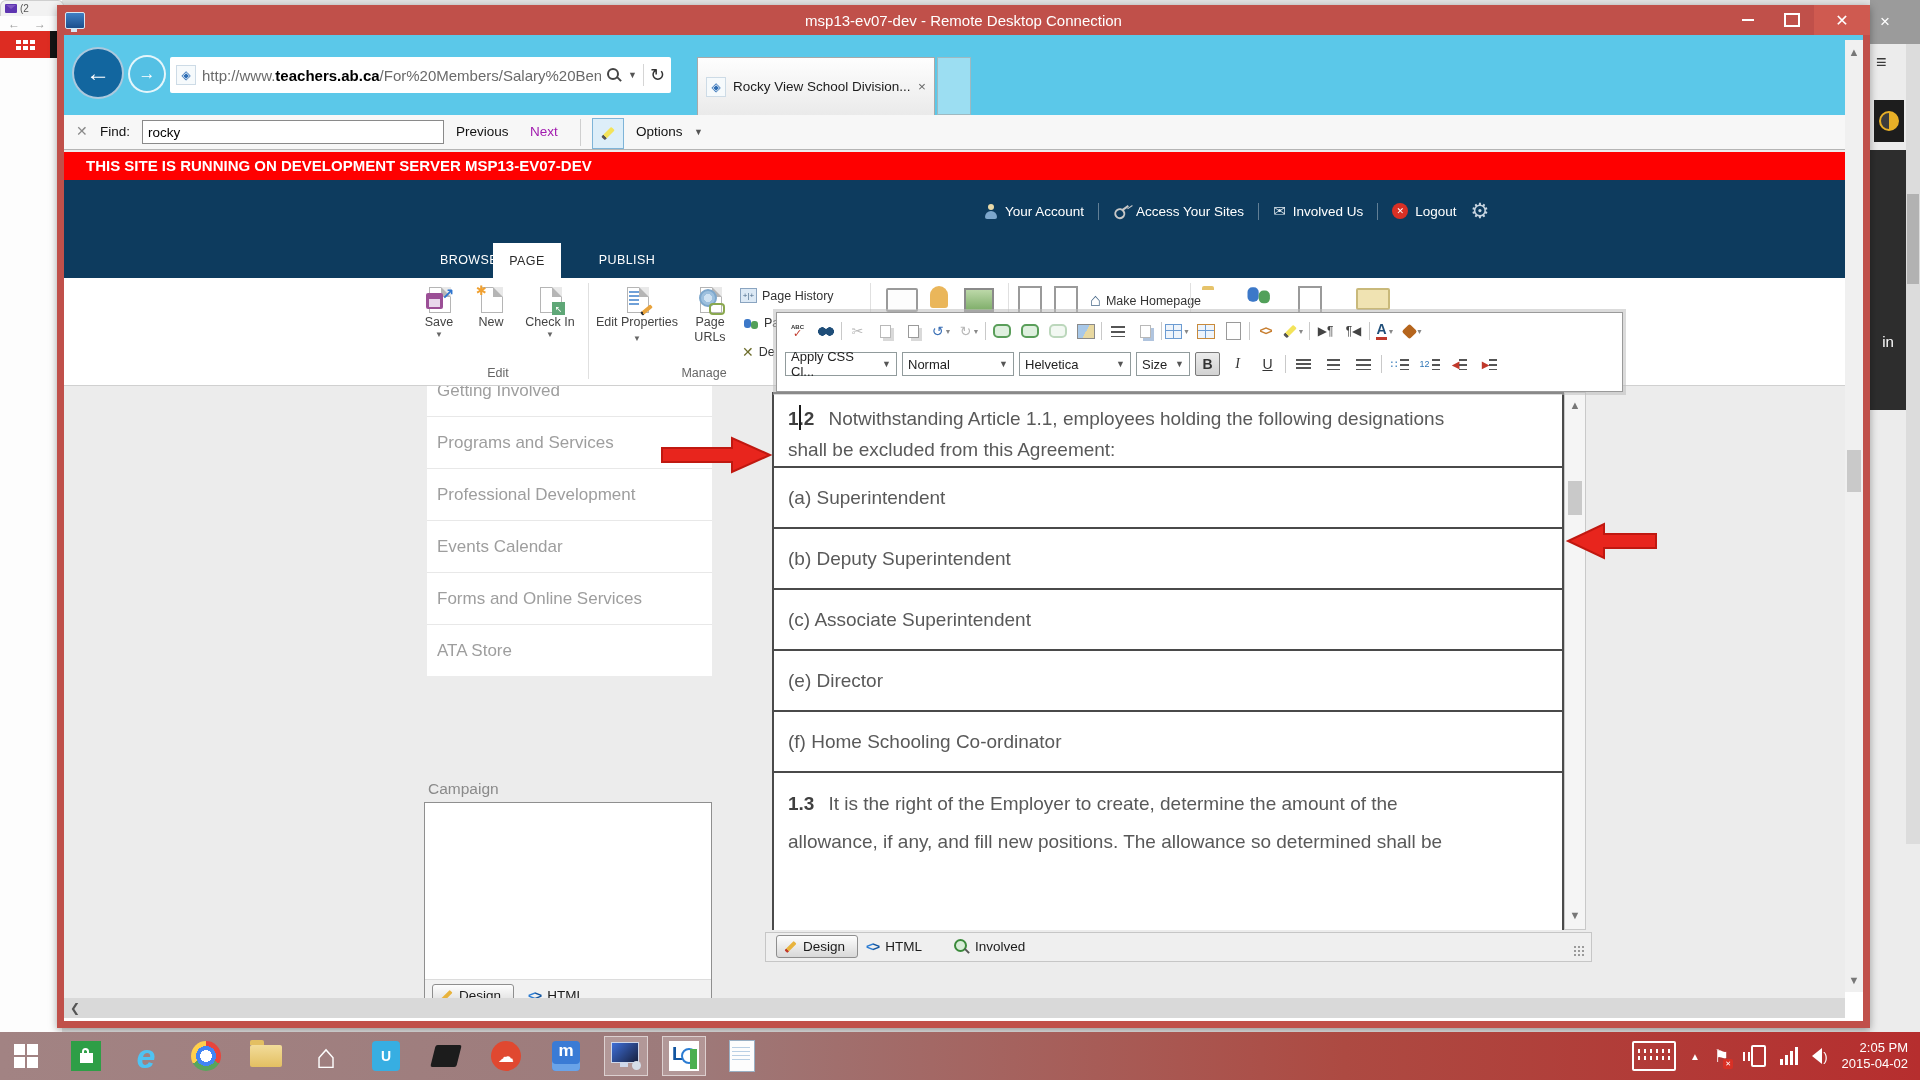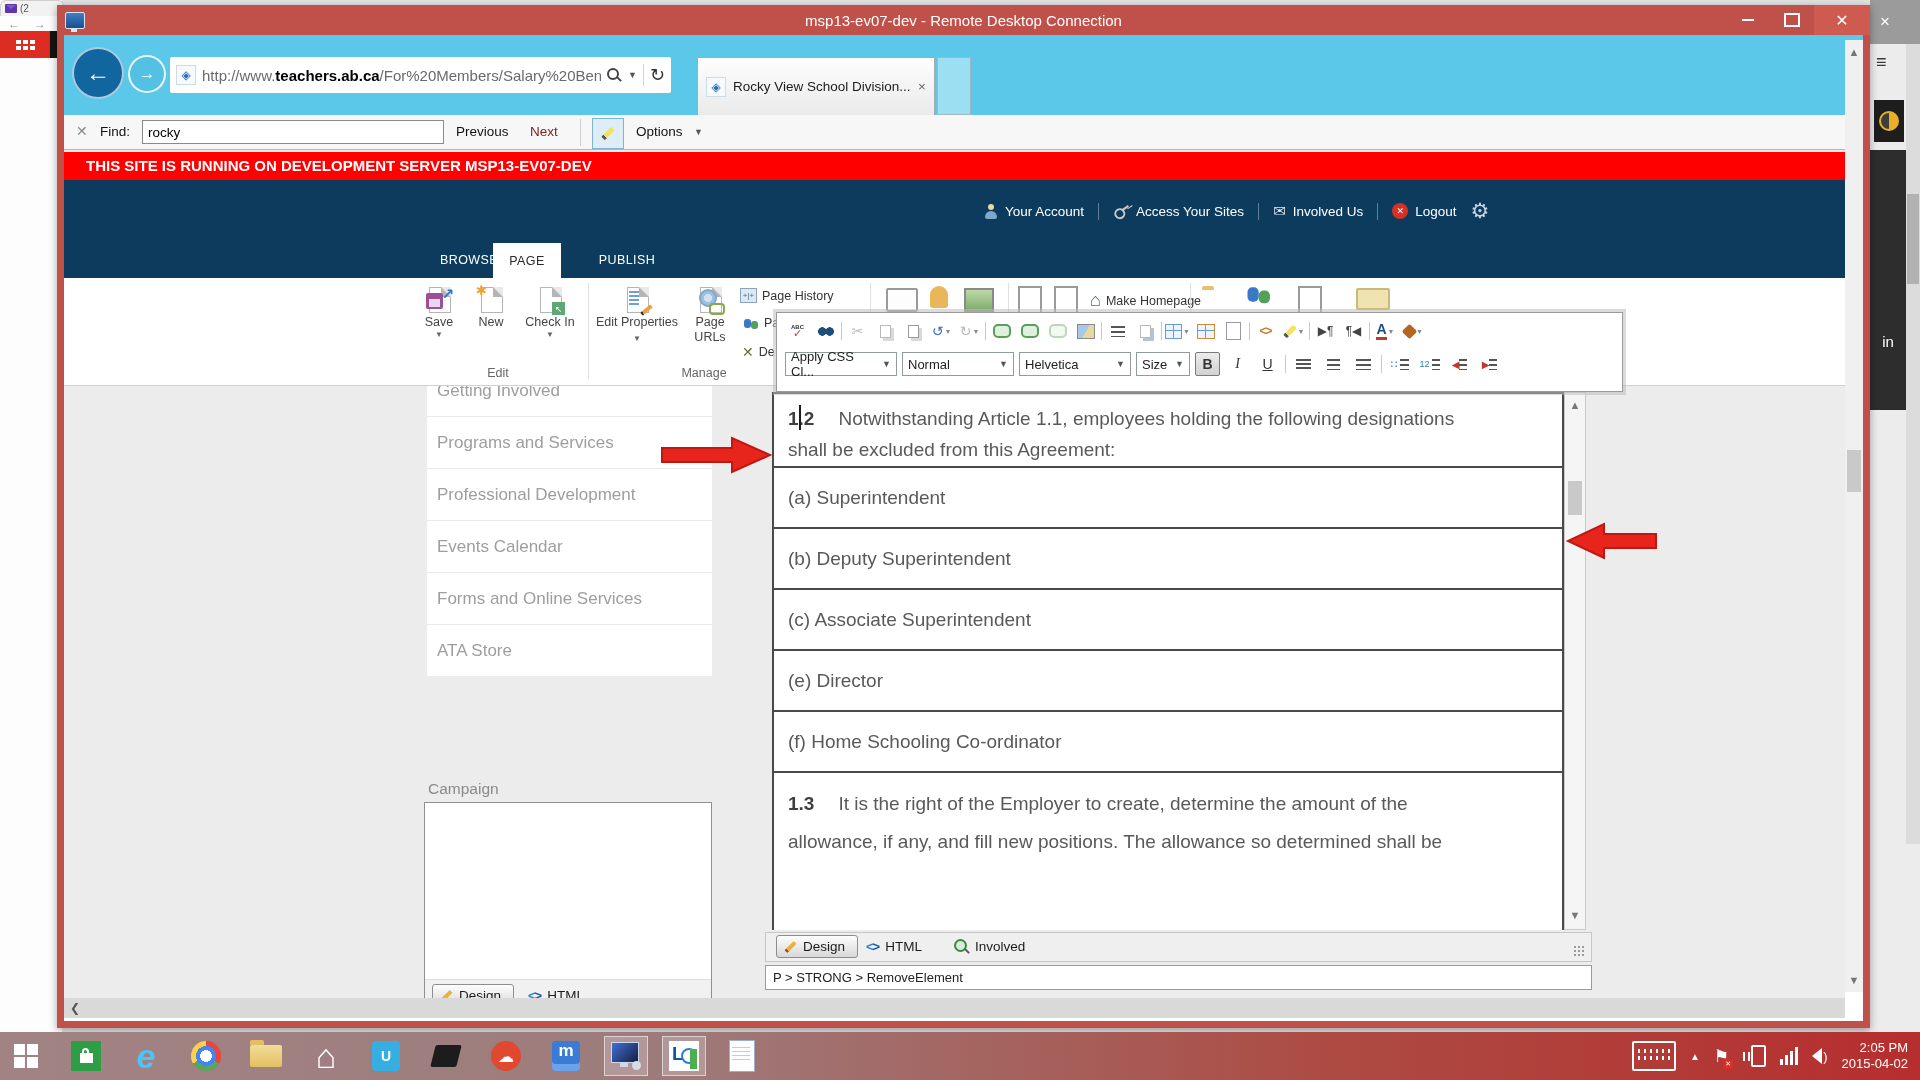--- a/index.html
+++ b/index.html
@@ -50,21 +50,21 @@
   .vdiv{width:1px;height:22px;background:#d5d5d5;}
   .refresh{color:#333;font-size:18px;}
   #ie-tab{left:633px;top:22px;width:238px;height:58px;background:linear-gradient(#fefefe,#eaeaea);border:1px solid #a9a9a9;border-bottom:none;display:flex;align-items:center;gap:7px;padding:0 8px;font-size:13.5px;color:#1c1c1c;box-sizing:border-box;}
   #tab-stub{left:873px;top:22px;width:34px;height:58px;background:rgba(255,255,255,.4);border:1px solid rgba(160,160,160,.6);box-sizing:border-box;}
   
   #findbar{left:0;top:80px;width:1799px;height:35px;background:#f7f7f7;border-bottom:1px solid #b5b5b5;box-sizing:border-box;}
   #findbar .x{left:12px;top:8px;color:#8a8a8a;font-size:14px;}
   #find-label{left:36px;top:9px;font-size:13.5px;color:#111;}
   #find-input{left:78px;top:5px;width:290px;height:22px;border:1px solid #8a8a8a;font-size:13.5px;padding:0 5px;font-family:inherit;}
   #find-prev{left:392px;top:9px;font-size:13.5px;color:#111;}
-  #find-next{left:466px;top:9px;font-size:13.5px;color:#7f1d1d;}
+  #find-next{left:466px;top:9px;font-size:13.5px;color:#a21caf;}
   #find-sep{left:516px;top:4px;width:1px;height:27px;background:#cfcfcf;}
   #hl-btn{left:528px;top:3px;width:30px;height:29px;border:1px solid #7eb4d8;background:#ddeef9;display:flex;align-items:center;justify-content:center;}
   .hl-pen{width:14px;height:5px;background:linear-gradient(90deg,#555 0 20%,#f3e35a 20%);transform:rotate(-45deg);border-radius:1px;}
   #find-options{left:572px;top:9px;font-size:13.5px;color:#111;}
   #find-caret{left:630px;top:12px;}
   
   #page{left:0;top:115px;width:1781px;height:848px;background:#ececec;overflow:hidden;}
   #dev-banner{left:0;top:2px;width:1781px;height:28px;background:#fe0000;color:#fff;font-weight:bold;font-size:15px;line-height:28px;padding-left:22px;box-sizing:border-box;}
   #navyhdr{left:0;top:30px;width:1781px;height:98px;background:#0d3b5e;}
   #acct-links{left:920px;top:16px;height:30px;display:flex;align-items:center;gap:14px;color:#fff;font-size:13.5px;}
@@ -155,21 +155,21 @@
   .pen2{width:13px;height:4px;background:linear-gradient(90deg,#c0392b 0 18%,#e8b33d 18%);transform:rotate(-45deg);border-radius:1px;}
   .htmlico{font-weight:bold;font-size:13px;letter-spacing:-1px;}
   .htmlico .lt{color:#2b7cd3;} .htmlico .gt{color:#1255a0;}
   .pmag{position:relative;width:15px;height:15px;}
   .pmag::before{content:"";position:absolute;left:0;top:0;width:9px;height:9px;border:2px solid #3a8a3a;border-radius:50%;background:#d7ecd7;}
   .pmag::after{content:"";position:absolute;left:10px;top:11px;width:6px;height:2px;background:#555;transform:rotate(45deg);}
   .grip{width:12px;height:12px;background:radial-gradient(circle,#9a9a9a 1px,transparent 1.4px);background-size:4px 4px;}
   
   #content{left:708px;top:242px;width:792px;height:538px;background:#fff;border:2px solid #4a4a4a;border-bottom:none;box-sizing:border-box;overflow:hidden;z-index:2;}
   .crow{border-bottom:2px solid #4a4a4a;font-size:19px;color:#595959;padding:0 14px;box-sizing:border-box;position:relative;}
-  .crow .num{font-weight:bold;color:#3f3f3f;margin-right:24px;}
+  .crow .num{font-weight:bold;color:#3f3f3f;margin-right:14px;}
   .rowpara{padding-top:9px;line-height:31px;height:74px;}
   .rowitem{height:61px;display:flex;align-items:center;}
   .row13{padding-top:12px;line-height:38px;height:100px;border-bottom:none;}
   .tcaret{position:absolute;left:25px;top:11px;width:2px;height:25px;background:#1a1a1a;}
   #c-scroll{left:1500px;top:242px;width:22px;height:538px;background:#f5f5f5;border:1px solid #c9c9c9;box-sizing:border-box;z-index:2;}
   .scr-arrow{position:absolute;left:0;width:100%;text-align:center;color:#777;font-size:11px;}
   .scr-thumb{position:absolute;left:3px;width:14px;background:#c9c9c9;}
   #c-tabbar{left:701px;top:782px;width:827px;height:30px;background:#efefef;border:1px solid #c6c6c6;box-sizing:border-box;z-index:2;}
   #c-status{left:701px;top:815px;width:827px;height:25px;background:#fff;border:1px solid #9a9a9a;font-size:13px;color:#222;line-height:23px;padding-left:7px;box-sizing:border-box;z-index:2;}
   
@@ -593,21 +593,20 @@
             <span class="htmlico"><span class="lt">&lt;</span><span class="gt">&gt;</span></span>
             <span>HTML</span>
           </div>
           <div class="modetab a" style="left:188px;top:6px;">
             <span class="pmag"></span>
             <span>Involved</span>
           </div>
           <span class="grip a" style="right:6px;top:12px;"></span>
         </div>
 
-        <div class="a" id="c-status">P &gt; STRONG &gt; RemoveElement</div>
 
         <svg class="a annarrow" style="left:596px;top:286px;" width="114" height="38">
           <polygon points="2,12 72,12 72,2 110,19 72,36 72,26 2,26" fill="#e8251d" stroke="#c01810" stroke-width="2"></polygon>
         </svg>
         <svg class="a annarrow" style="left:1500px;top:372px;" width="94" height="38">
           <polygon points="92,12 40,12 40,2 4,19 40,36 40,26 92,26" fill="#e8251d" stroke="#c01810" stroke-width="2"></polygon>
         </svg>
       </div>
 
       <div class="a" id="ie-vscroll">

